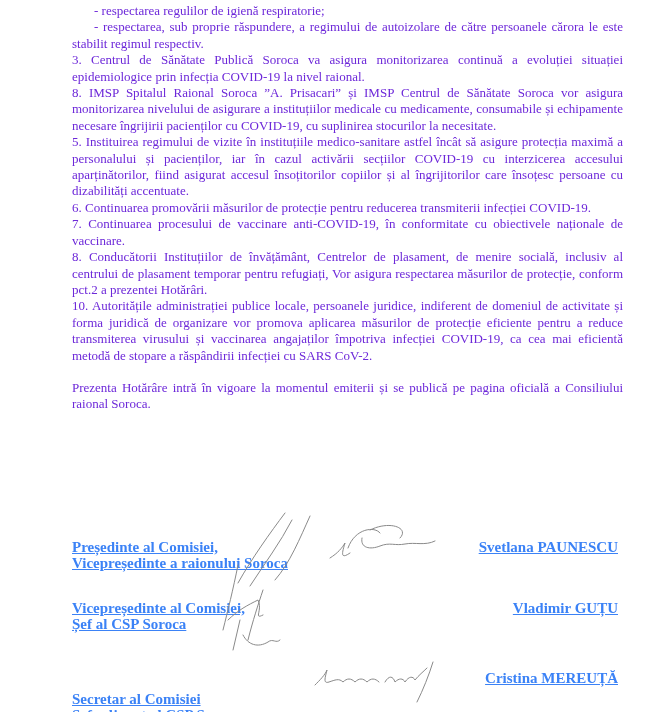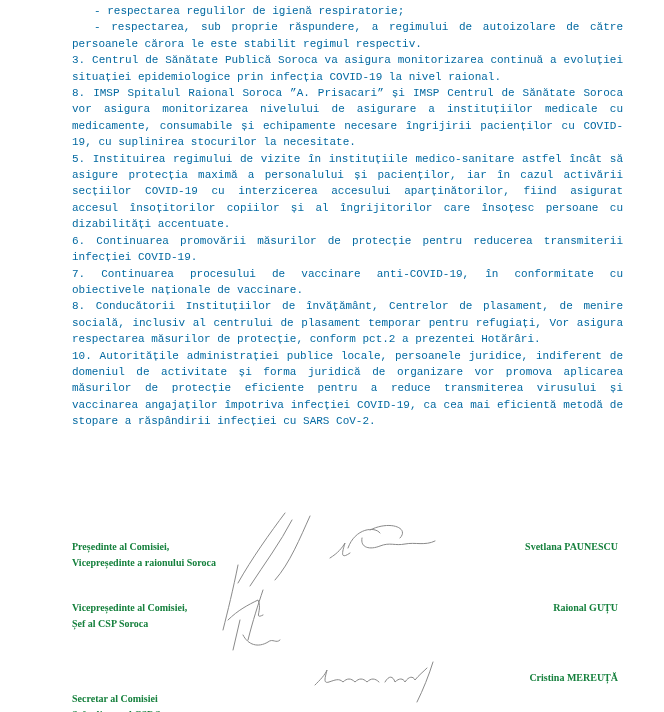--- a/index.html
+++ b/index.html
@@ -1,56 +1,57 @@
 <!DOCTYPE html>
 <html><head>
 <meta charset="utf-8">
 <style>
   html, body { margin: 0; padding: 0; background: #ffffff; }
   body { width: 664px; height: 712px; position: relative; overflow: hidden; }
   .page {
     position: absolute; left: 72px; top: 3px; width: 551px;
-    font-family: Liberation Mono, monospace; font-size: 11px; line-height: 16.4px;
-    color: #0369a1;
+    font-family: Liberation Serif, serif; font-size: 13px; line-height: 16.4px;
+    color: #6d28d9;
   }
   .p { margin: 0; text-align: justify; text-align-last: left; }
   .indent { text-indent: 22px; }
   .closing { margin-top: 16px; text-indent: 0; }
-  .sig { position: absolute; font-family: "Liberation Serif", serif; font-weight: bold; font-size: 10px; line-height: 16.4px; color: #15803d; }
+  .sig { position: absolute; font-family: "Liberation Serif", serif; font-weight: bold; font-size: 15px; line-height: 16.4px; color: #3b82f6; text-decoration: underline; }
   .sig-left { left: 72px; }
   .sig-name { right: 46px; text-align: left; }
   svg.signature { position: absolute; pointer-events: none; }
   svg.signature path { fill: none; stroke: #8a8a8a; stroke-width: 1; stroke-linecap: round; }
 </style>
 </head>
 <body>
 
 <div class="page">
   <p class="p indent">- respectarea regulilor de igienă respiratorie;</p>
   <p class="p indent">- respectarea, sub proprie răspundere, a regimului de autoizolare de către persoanele cărora le este stabilit regimul respectiv.</p>
   <p class="p">3. Centrul de Sănătate Publică Soroca  va asigura monitorizarea continuă a evoluției situației epidemiologice prin infecția COVID-19 la nivel raional.</p>
   <p class="p">8. IMSP Spitalul Raional Soroca ”A. Prisacari” și IMSP Centrul de Sănătate Soroca vor asigura monitorizarea nivelului de asigurare a instituțiilor medicale cu medicamente, consumabile și echipamente necesare îngrijirii pacienților cu COVID-19, cu suplinirea stocurilor la necesitate.</p>
   <p class="p">5. Instituirea regimului de vizite în instituțiile medico-sanitare astfel încât să asigure protecția maximă a personalului și pacienților, iar în cazul activării secțiilor COVID-19  cu interzicerea accesului aparținătorilor, fiind asigurat accesul însoțitorilor copiilor și al îngrijitorilor care însoțesc persoane cu dizabilități accentuate.</p>
   <p class="p">6. Continuarea promovării măsurilor de protecție pentru reducerea transmiterii infecției COVID-19.</p>
   <p class="p">7. Continuarea procesului de vaccinare anti-COVID-19, în conformitate cu obiectivele naționale de vaccinare.</p>
   <p class="p">8. Conducătorii Instituțiilor de învățământ, Centrelor de plasament, de menire socială, inclusiv al centrului de plasament temporar pentru refugiați, Vor asigura respectarea măsurilor de protecție, conform pct.2 a prezentei Hotărâri.</p>
   <p class="p">10. Autoritățile administrației publice locale, persoanele juridice, indiferent de domeniul de activitate și forma juridică de organizare vor promova aplicarea măsurilor de protecție eficiente pentru a reduce transmiterea virusului și vaccinarea angajaților împotriva infecției COVID-19, ca cea mai eficientă metodă de stopare a răspândirii infecției cu SARS CoV-2.</p>
+  <p class="p closing">Prezenta Hotărâre intră în vigoare la momentul emiterii și se publică pe pagina oficială a Consiliului raional Soroca.</p>
 </div>
 
 <div class="sig sig-left" style="top:539px;">
   <div>Președinte al Comisiei,</div>
   <div>Vicepreședinte a raionului Soroca</div>
 </div>
 <div class="sig sig-name" style="top:539px;">Svetlana PAUNESCU</div>
 
 <div class="sig sig-left" style="top:600px;">
   <div>Vicepreședinte al Comisiei,</div>
   <div>Șef al CSP Soroca</div>
 </div>
-<div class="sig sig-name" style="top:600px;">Raional GUȚU</div>
+<div class="sig sig-name" style="top:600px;">Vladimir GUȚU</div>
 
 <div class="sig sig-left" style="top:670px;margin-top:21px;">
   <div>Secretar al Comisiei</div>
   <div>Șef-adjunct al CSP Soroca</div>
 </div>
 <div class="sig sig-name" style="top:670px;">Cristina MEREUȚĂ</div>
 
 <svg class="signature" style="left:230px;top:508px;" width="230" height="80" viewBox="0 0 230 80">
   <path d="M55 5 C40 25 22 50 8 75"></path>
   <path d="M62 12 C50 35 35 55 20 78"></path>

